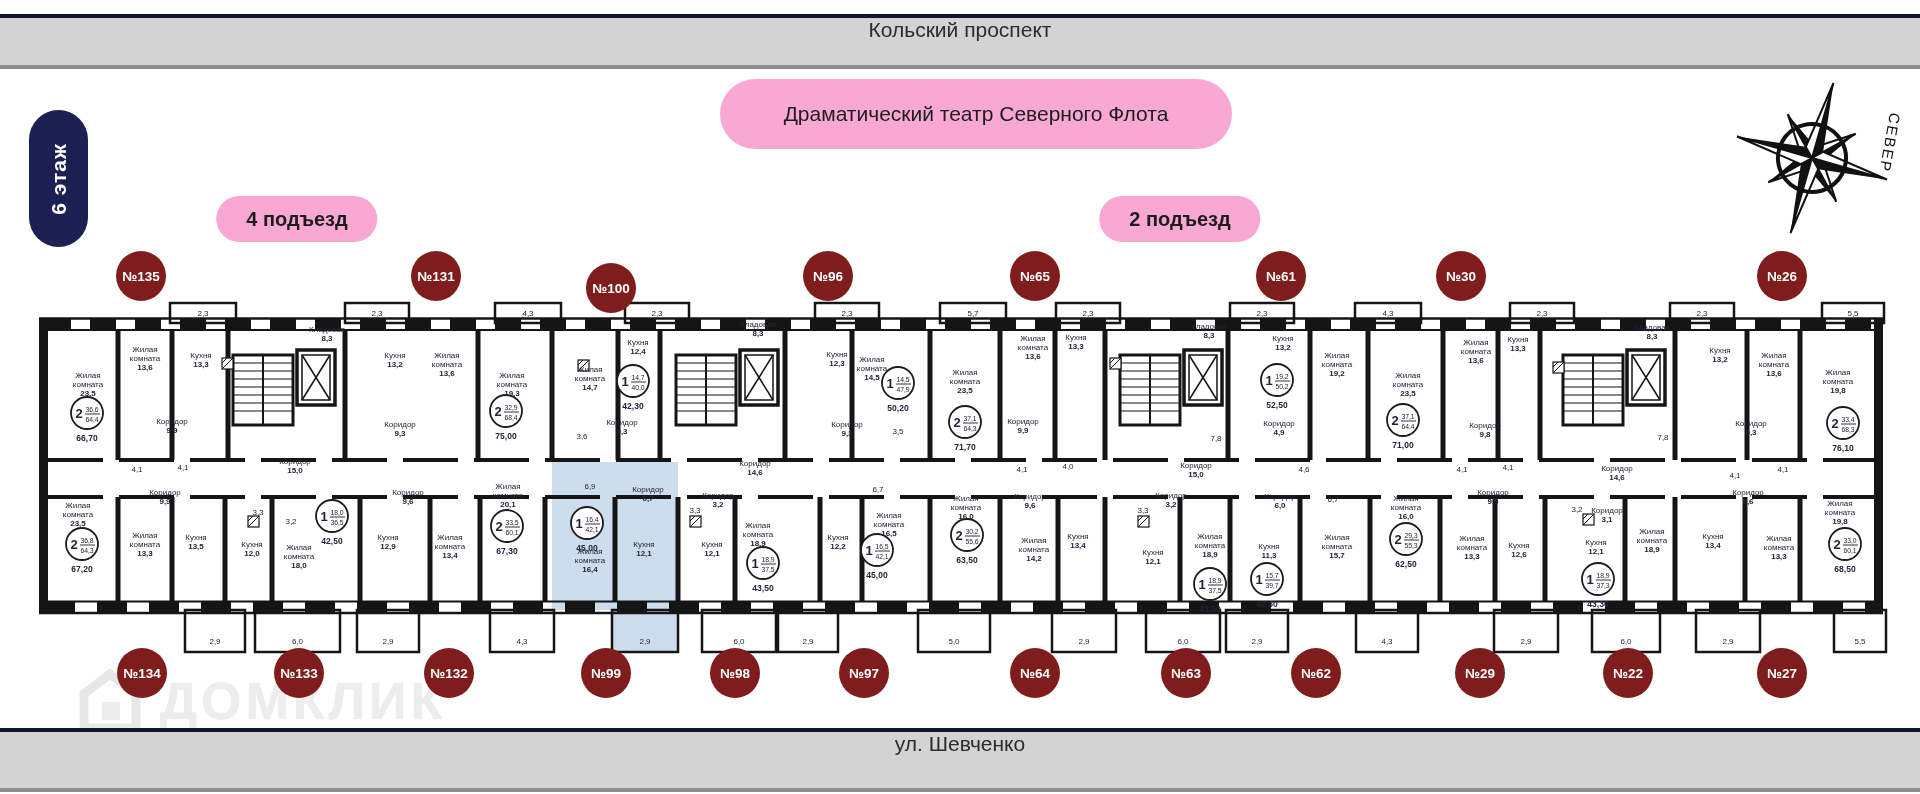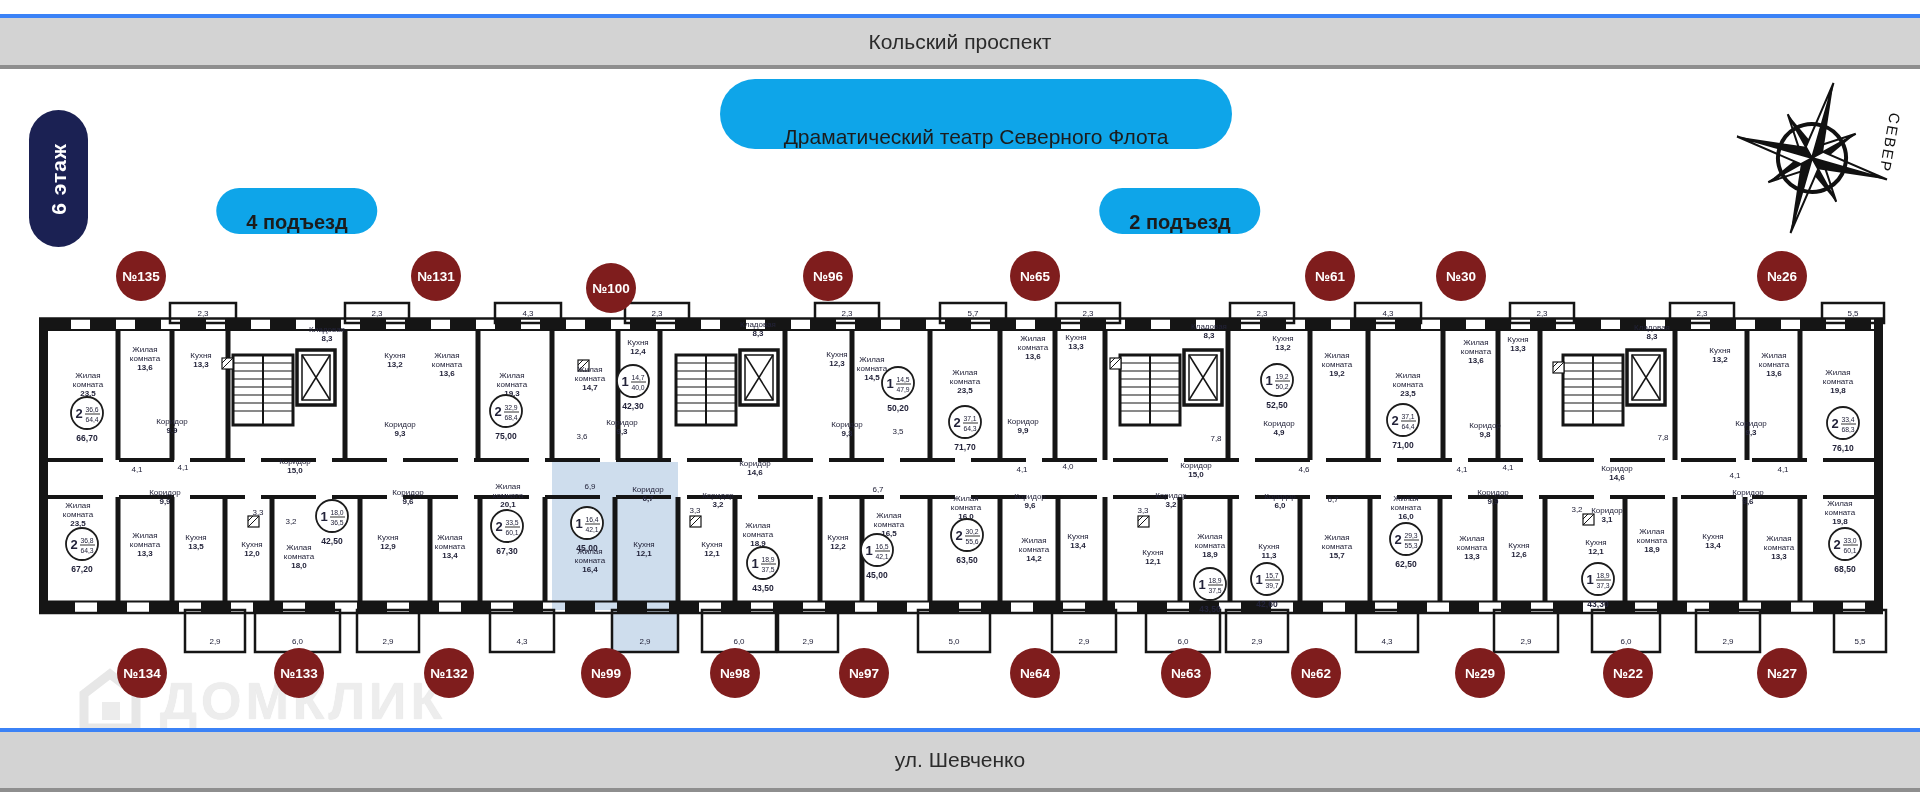--- a/index.html
+++ b/index.html
@@ -1,24 +1,24 @@
 <!DOCTYPE html>
 <html><head>
 <meta charset="utf-8">
 <style>
   html,body{margin:0;padding:0;background:#fff;}
   body{font-family:"Liberation Sans",sans-serif;}
   #stage{position:relative;width:1920px;height:794px;background:#fff;overflow:hidden;}
-  .bar{position:absolute;left:0;width:1920px;background:#d3d3d3;border-top:4px solid #3b82f6;border-bottom:4px solid #8e8e8e;display:flex;align-items:center;justify-content:center;box-sizing:border-box;}
+  .bar{position:absolute;left:0;width:1920px;background:#d3d3d3;border-top:4px solid #0f172a;border-bottom:4px solid #8e8e8e;display:flex;justify-content:center;box-sizing:border-box;}
   .bar span{font-size:21px;color:#2b2b2b;}
   #top-bar{top:14px;height:55px;}
   #bottom-bar{top:728px;height:64px;}
-  .pill{position:absolute;background:#0ea5e9;border-radius:36px;display:flex;align-items:flex-end;justify-content:center;color:#1c1c1c;}
+  .pill{position:absolute;background:#f9a8d4;border-radius:36px;display:flex;align-items:center;justify-content:center;color:#1c1c1c;}
   #landmark-pill{left:720px;top:79px;width:512px;height:70px;font-size:21px;}
-  .entrance-pill{top:188px;height:46px;padding:0 30px;border-radius:24px;font-weight:bold;font-size:20px;transform:translateX(-50%);white-space:nowrap;}
+  .entrance-pill{top:196px;height:46px;padding:0 30px;border-radius:24px;font-weight:bold;font-size:20px;transform:translateX(-50%);white-space:nowrap;}
   #floor-pill{position:absolute;left:29px;top:110px;width:59px;height:137px;background:#1b2153;border-radius:30px;display:flex;align-items:center;justify-content:center;}
   #floor-pill span{color:#fff;font-weight:bold;font-size:21px;transform:rotate(-90deg);white-space:nowrap;letter-spacing:1px;}
   .badge{position:absolute;width:50px;height:50px;border-radius:50%;background:#7f1d1d;color:#fff;font-weight:bold;font-size:13.5px;display:flex;align-items:center;justify-content:center;transform:translate(-50%,-50%);cursor:pointer;}
   #plan-svg,#compass-svg,#wm-svg{position:absolute;}
   #watermark{position:absolute;left:78px;top:668px;display:flex;align-items:center;opacity:.85;pointer-events:none;}
   #watermark .wm-text{font-size:52px;font-weight:bold;color:#eaeaea;letter-spacing:4px;margin-left:18px;text-shadow:0 0 1px #dcdcdc;}
 </style>
 </head>
 <body>
 
@@ -500,21 +500,21 @@
   <div id="bottom-bar" class="bar">
     <span>ул. Шевченко</span>
   </div>
 <div class="pill entrance-pill" style="left: 297px;">4 подъезд</div>
     <div class="pill entrance-pill" style="left: 1180px;">2 подъезд</div>
     <div class="badge" style="left: 141px; top: 276px;">№135</div>
     <div class="badge" style="left: 436px; top: 276px;">№131</div>
     <div class="badge" style="left: 611px; top: 288px;">№100</div>
     <div class="badge" style="left: 828px; top: 276px;">№96</div>
     <div class="badge" style="left: 1035px; top: 276px;">№65</div>
-    <div class="badge" style="left: 1330px; top: 276px;">№61</div>
+    <div class="badge" style="left: 1281px; top: 276px;">№61</div>
     <div class="badge" style="left: 1461px; top: 276px;">№30</div>
     <div class="badge" style="left: 1782px; top: 276px;">№26</div>
     <div class="badge" style="left: 142px; top: 673px;">№134</div>
     <div class="badge" style="left: 299px; top: 673px;">№133</div>
     <div class="badge" style="left: 449px; top: 673px;">№132</div>
     <div class="badge" style="left: 606px; top: 673px;">№99</div>
     <div class="badge" style="left: 735px; top: 673px;">№98</div>
     <div class="badge" style="left: 864px; top: 673px;">№97</div>
     <div class="badge" style="left: 1035px; top: 673px;">№64</div>
     <div class="badge" style="left: 1186px; top: 673px;">№63</div>

